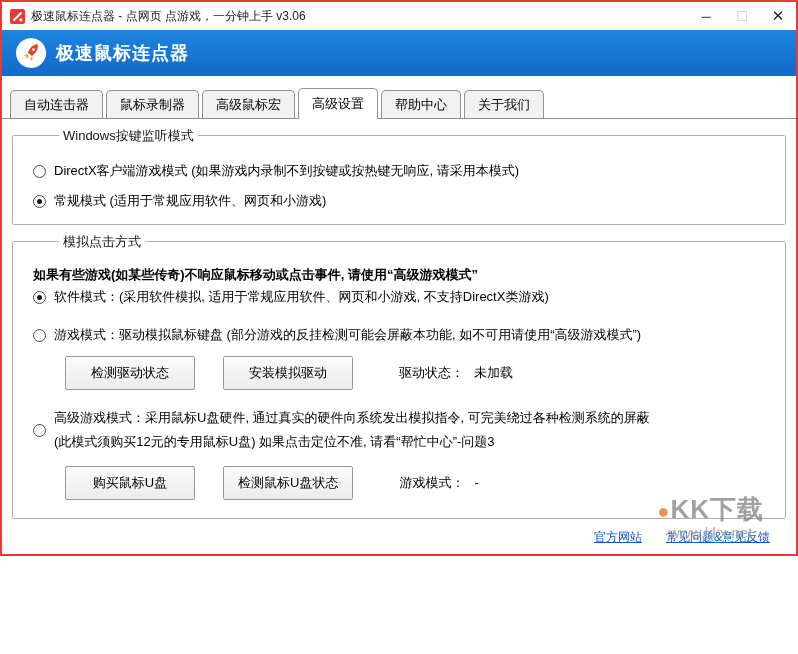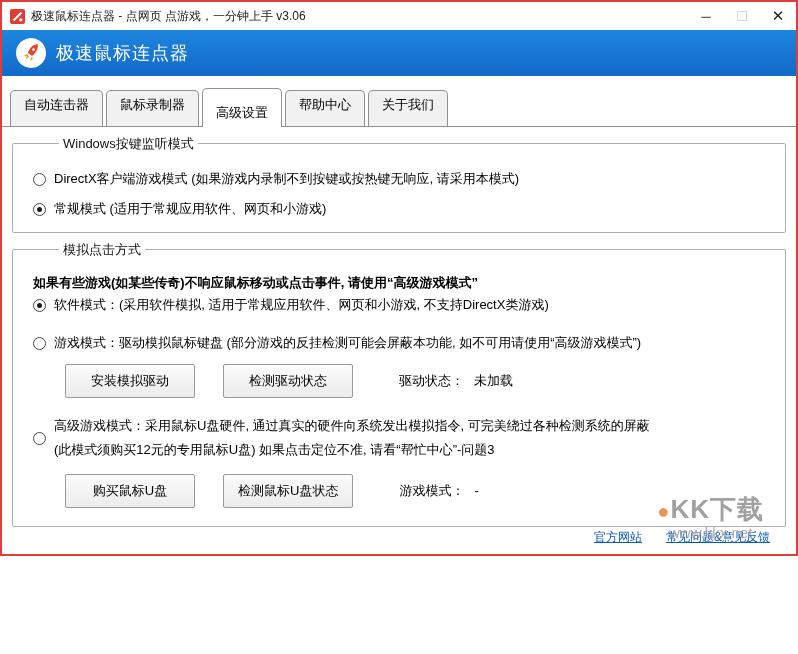--- a/index.html
+++ b/index.html
@@ -47,21 +47,21 @@
     gap: 10px;
     flex: 0 0 auto;
   }
   .logo-circle {
     width: 30px; height: 30px; border-radius: 50%;
     background: #fff;
     display: flex; align-items: center; justify-content: center;
     transform: rotate(-8deg);
   }
   .header-title {
-    color: #fff; font-size: 18px; font-weight: normal; letter-spacing: 1px;
+    color: #fff; font-size: 18px; font-weight: bold; letter-spacing: 1px;
   }
   
   .tabbar {
     padding: 14px 0 0 8px;
     display: flex;
     gap: 3px;
     border-bottom: 1px solid #8f8f8f;
     background: #fff;
     flex: 0 0 auto;
   }
@@ -72,21 +72,21 @@
     border: 1px solid #919191;
     border-bottom: none;
     border-radius: 5px 5px 0 0;
     margin-bottom: 0;
     cursor: default;
     position: relative;
     white-space: nowrap;
   }
   .tab.active {
     background: #fff;
-    padding-top: 15px;
+    padding-top: 6px;
     margin-top: -2px;
     z-index: 2;
   }
   .tab.active::after {
     content: "";
     position: absolute; left: 0; right: 0; bottom: -1px;
     height: 1px; background: #fff;
   }
   
   .panel { flex: 1 1 auto; position: relative; background: #fff; }
@@ -206,20 +206,21 @@
         <path d="M7.4 12.2 L3 14.4 L6 15.2 L5.2 18.2 L8.8 16.4 Z" fill="#f09a2e"></path>
         <path d="M11.8 16.6 L9.6 21 L12.6 19.6 L13.6 18.4 Z" fill="#f09a2e"></path>
       </svg>
     </span>
     <span class="header-title">极速鼠标连点器</span>
   </div>
 
   <div class="tabbar">
     <div class="tab"><span>自动连击器</span></div>
     <div class="tab"><span>鼠标录制器</span></div>
+    <div class="tab"><span>高级鼠标宏</span></div>
     <div class="tab active"><span>高级设置</span></div>
     <div class="tab"><span>帮助中心</span></div>
     <div class="tab"><span>关于我们</span></div>
   </div>
 
   <div class="panel">
 
     <div class="groupbox">
       <span class="legend">Windows按键监听模式</span>
       <div class="radio-row">
@@ -241,22 +242,22 @@
         <span class="radio selected"></span>
         <span>软件模式：(采用软件模拟, 适用于常规应用软件、网页和小游戏, 不支持DirectX类游戏)</span>
       </div>
 
       <div class="radio-row" style="margin-top:20px;">
         <span class="radio"></span>
         <span>游戏模式：驱动模拟鼠标键盘 (部分游戏的反挂检测可能会屏蔽本功能, 如不可用请使用“高级游戏模式”)</span>
       </div>
 
       <div class="btn-row">
+        <div class="btn">检测驱动状态</div>
         <div class="btn">安装模拟驱动</div>
-        <div class="btn">检测驱动状态</div>
         <div class="status">
           <span>驱动状态：</span><span class="value">未加载</span>
         </div>
       </div>
 
       <div class="radio-row" style="margin-top:16px; align-items:center;">
         <span class="radio"></span>
         <span class="two-line">
           <span>高级游戏模式：采用鼠标U盘硬件, 通过真实的硬件向系统发出模拟指令, 可完美绕过各种检测系统的屏蔽</span><br>
           <span>(此模式须购买12元的专用鼠标U盘) 如果点击定位不准, 请看“帮忙中心”-问题3</span>

